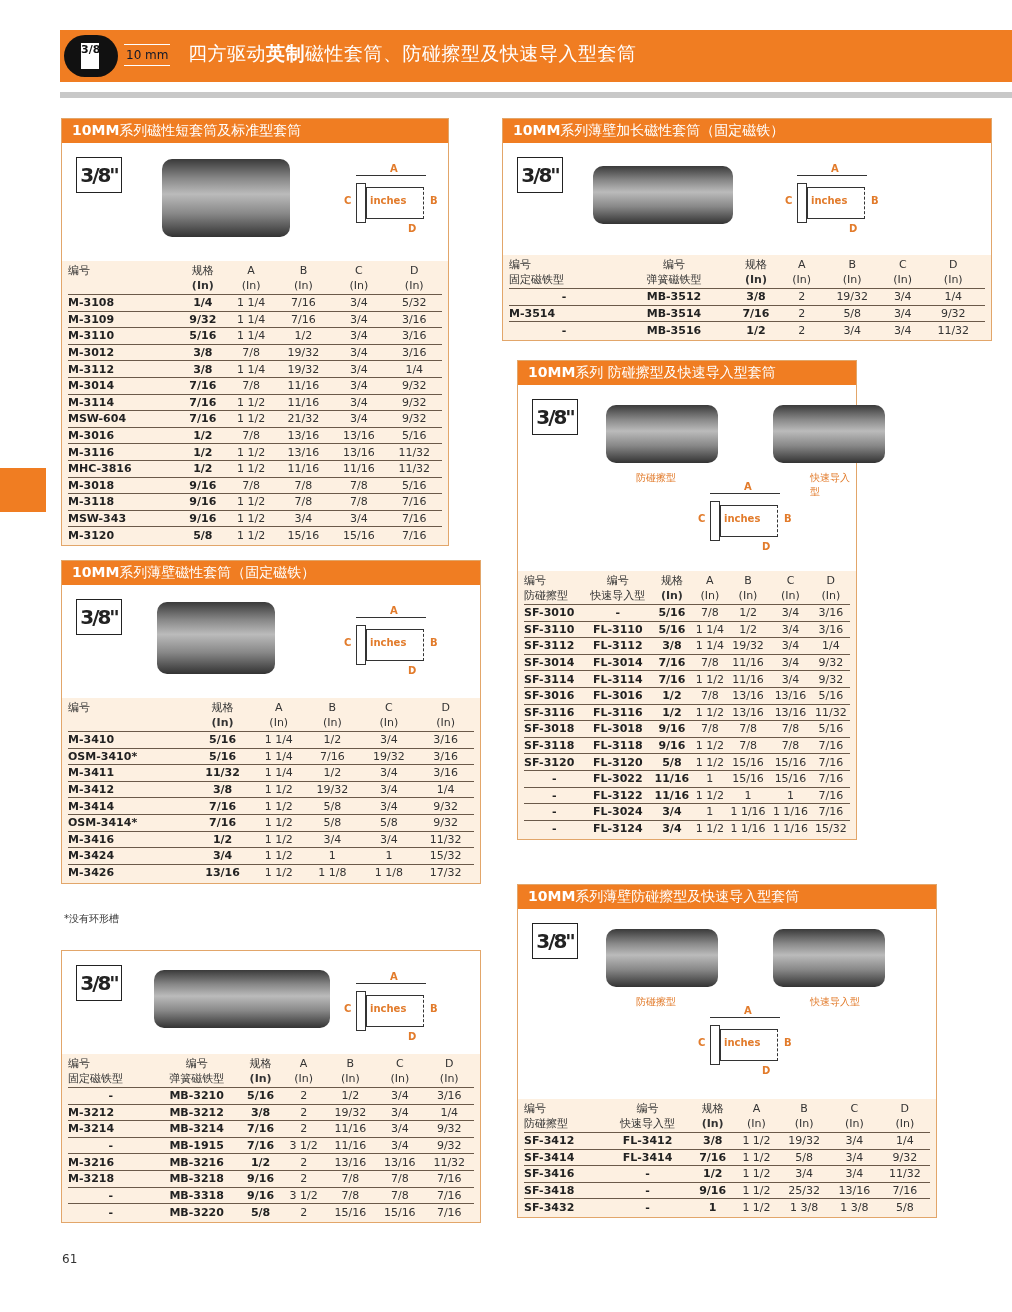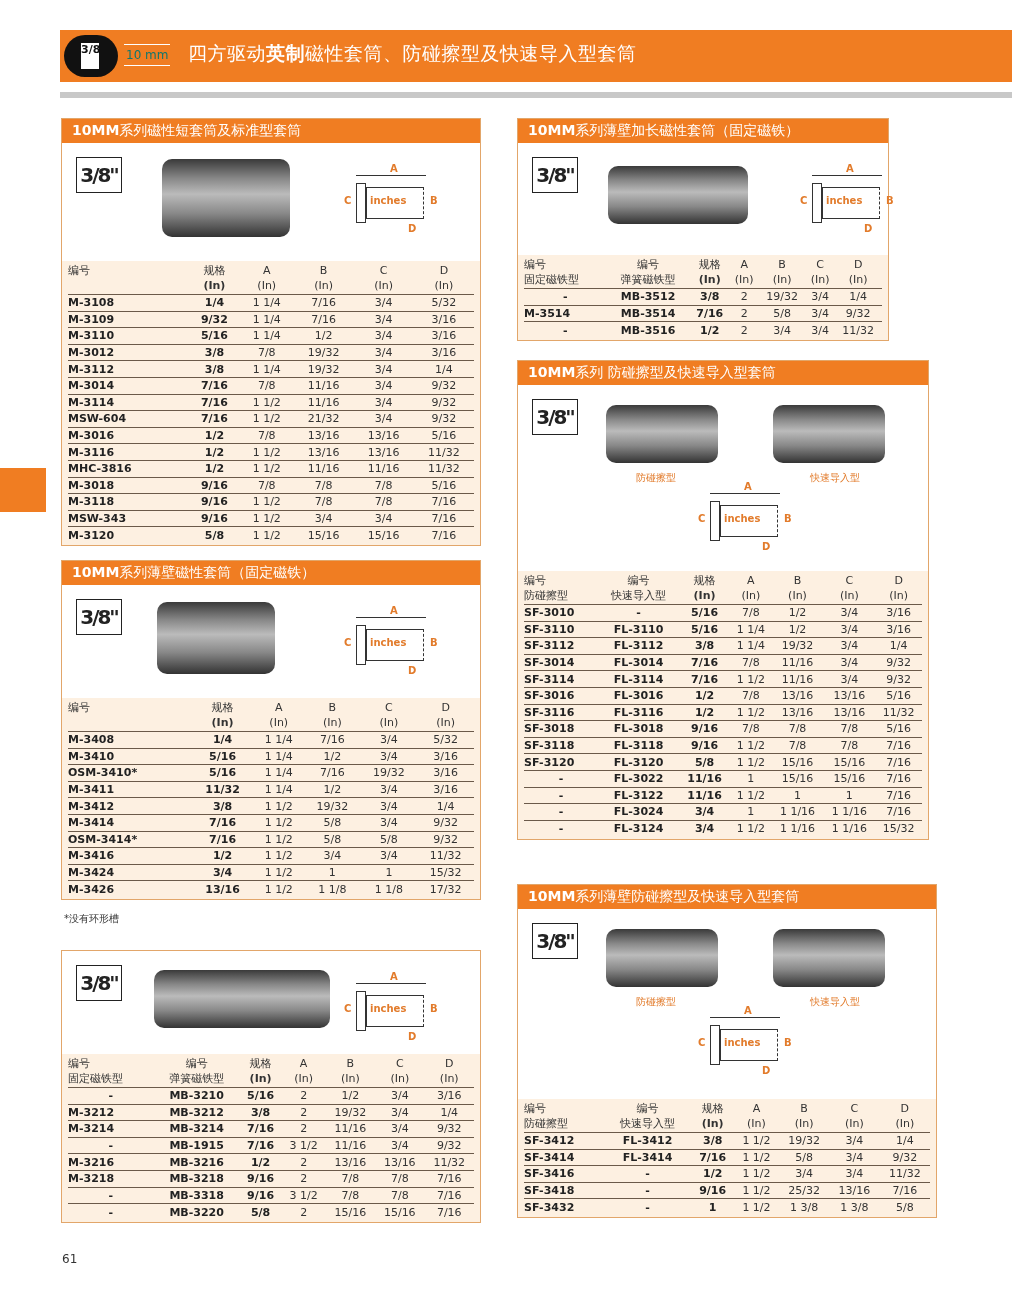--- a/index.html
+++ b/index.html
@@ -1,21 +1,21 @@
 <!DOCTYPE html>
 <html><head>
 <meta charset="utf-8">
 <style>
 *{box-sizing:border-box;margin:0;padding:0}
 body{width:1012px;height:1312px;background:#fff;position:relative;font-family:"DejaVu Sans","Liberation Sans",sans-serif;color:#222;overflow:hidden}
 .topbar{position:absolute;left:60px;top:30px;width:952px;height:52px;background:#f07d22}
 .graybar{position:absolute;left:60px;top:92px;width:952px;height:6px;background:#c8c8c8}
 .badge{position:absolute;left:64px;top:35px;width:54px;height:42px;background:#111;border-radius:22px}
 .badge .frac{position:absolute;left:15px;top:6px;width:22px;height:30px;background:#fff;border:2px solid #111;font-size:11px;line-height:13px;text-align:center;color:#111;font-weight:bold}
-.mm{position:absolute;left:124px;top:44px;color:#0f766e;font-size:12px;border-top:1px solid #fff;border-bottom:1px solid #fff;padding:3px 2px}
+.mm{position:absolute;left:124px;top:44px;color:#0f172a;font-size:12px;border-top:1px solid #fff;border-bottom:1px solid #fff;padding:3px 2px}
 .title{position:absolute;left:188px;top:41px;color:#fff;font-size:19px;letter-spacing:0.5px}
 .title b{font-weight:bold}
 .sidetab{position:absolute;left:0;top:468px;width:46px;height:44px;background:#f07d22}
 .panel{position:absolute;border:1px solid #e2a66a;background:#fff}
 .phead{height:24px;background:#f07d22;color:#fff;font-size:14px;padding:3px 10px;white-space:nowrap}
 .phead b{font-weight:bold}
 .pimg{position:relative;background:#fff}
 .sizebox{position:absolute;left:14px;top:14px;width:46px;height:36px;border:1.5px solid #222;font-size:20px;font-weight:bold;text-align:center;line-height:34px;letter-spacing:-2px;background:#fff}
 .socket{position:absolute;background:linear-gradient(#3a3a3a,#888 25%,#bbb 45%,#888 70%,#333);border-radius:10px}
 .diagram{position:absolute;width:100px;height:70px}
@@ -41,21 +41,21 @@
 <div class="topbar"></div>
 <div class="badge">
   <div class="frac">3/8</div>
 </div>
 <div class="mm">10 mm</div>
 <div class="title"><span>四方驱动</span><b>英制</b><span>磁性套筒、防碰擦型及快速导入型套筒</span></div>
 <div class="graybar"></div>
 <div class="sidetab"></div>
 
 <div id="panels">
-    <div class="panel" style="left: 61px; top: 118px; width: 420px;">
+    <div class="panel" style="left: 61px; top: 118px; width: 388px;">
       <div class="phead"><b>10MM</b><span>系列磁性短套筒及标准型套筒</span></div>
       <div class="pimg" style="height:118px">
     <div class="sizebox">3/8"</div>
         <div class="socket" style="left:100px;top:16px;width:128px;height:78px"></div>
         <div class="diagram" style="left:280px;top:22px">
     <div class="lbl" style="left:48px;top:-2px">A</div>
     <div style="position:absolute;left:14px;top:10px;width:70px;border-top:1px solid #333"></div>
     <div class="body" style="left:14px;top:18px;width:10px;height:40px"></div>
     <div class="body" style="left:24px;top:22px;width:58px;height:32px;border-right:1px dashed #333"></div>
     <div class="lbl" style="left:2px;top:30px">C</div>
@@ -254,28 +254,20 @@
               <th class="">
                 <span class="u">C</span>
                 <span class="u">(In)</span>
               </th>
               <th class="">
                 <span class="u">D</span>
                 <span class="u">(In)</span>
               </th>
             </tr>
             <tr>
-              <td class="id">M-3408</td>
-              <td class="c">1/4</td>
-              <td class="">1 1/4</td>
-              <td class="">7/16</td>
-              <td class="">3/4</td>
-              <td class="">5/32</td>
-            </tr>
-            <tr>
               <td class="id">M-3410</td>
               <td class="c">5/16</td>
               <td class="">1 1/4</td>
               <td class="">1/2</td>
               <td class="">3/4</td>
               <td class="">3/16</td>
             </tr>
             <tr>
               <td class="id">OSM-3410*</td>
               <td class="c">5/16</td>
@@ -461,21 +453,21 @@
               <td class="c">5/8</td>
               <td class="">2</td>
               <td class="">15/16</td>
               <td class="">15/16</td>
               <td class="">7/16</td>
             </tr>
           </tbody>
         </table>
       </div>
     </div>
-    <div class="panel" style="left: 517px; top: 118px; width: 372px;">
+    <div class="panel" style="left: 502px; top: 118px; width: 490px;">
       <div class="phead"><b>10MM</b><span>系列薄壁加长磁性套筒（固定磁铁）</span></div>
       <div class="pimg" style="height:112px">
     <div class="sizebox">3/8"</div>
         <div class="socket" style="left:90px;top:23px;width:140px;height:58px"></div>
         <div class="diagram" style="left:280px;top:22px">
     <div class="lbl" style="left:48px;top:-2px">A</div>
     <div style="position:absolute;left:14px;top:10px;width:70px;border-top:1px solid #333"></div>
     <div class="body" style="left:14px;top:18px;width:10px;height:40px"></div>
     <div class="body" style="left:24px;top:22px;width:58px;height:32px;border-right:1px dashed #333"></div>
     <div class="lbl" style="left:2px;top:30px">C</div>
@@ -541,21 +533,21 @@
               <td class="c">1/2</td>
               <td class="">2</td>
               <td class="">3/4</td>
               <td class="">3/4</td>
               <td class="">11/32</td>
             </tr>
           </tbody>
         </table>
       </div>
     </div>
-    <div class="panel" style="left: 517px; top: 360px; width: 412px;">
+    <div class="panel" style="left: 517px; top: 360px; width: 340px;">
       <div class="phead"><b>10MM</b><span>系列 防碰擦型及快速导入型套筒</span></div>
       <div class="pimg" style="height:186px">
     <div class="sizebox">3/8"</div>
         <div class="socket" style="left:88px;top:20px;width:112px;height:58px"></div>
       <div class="socket" style="left:255px;top:20px;width:112px;height:58px"></div>
       <div class="caption" style="left:118px;top:86px">防碰擦型</div>
       <div class="caption" style="left:292px;top:86px">快速导入型</div>
         <div class="diagram" style="left:178px;top:98px">
     <div class="lbl" style="left:48px;top:-2px">A</div>
     <div style="position:absolute;left:14px;top:10px;width:70px;border-top:1px solid #333"></div>

